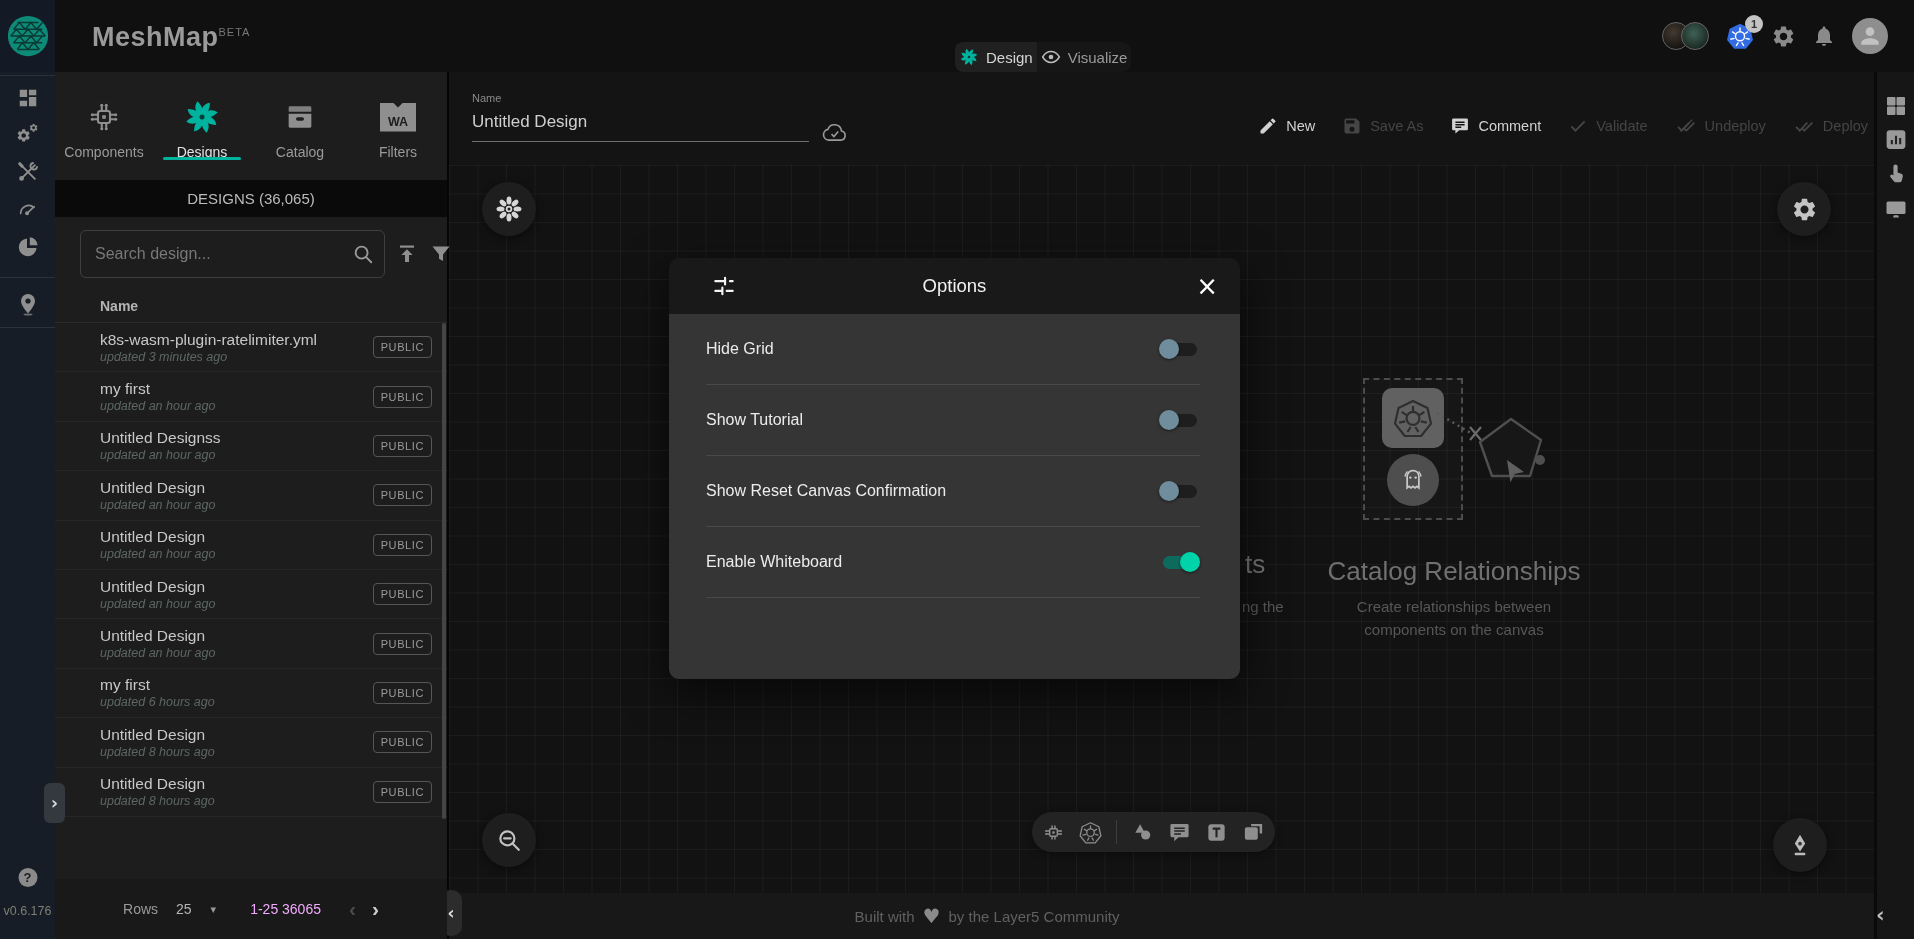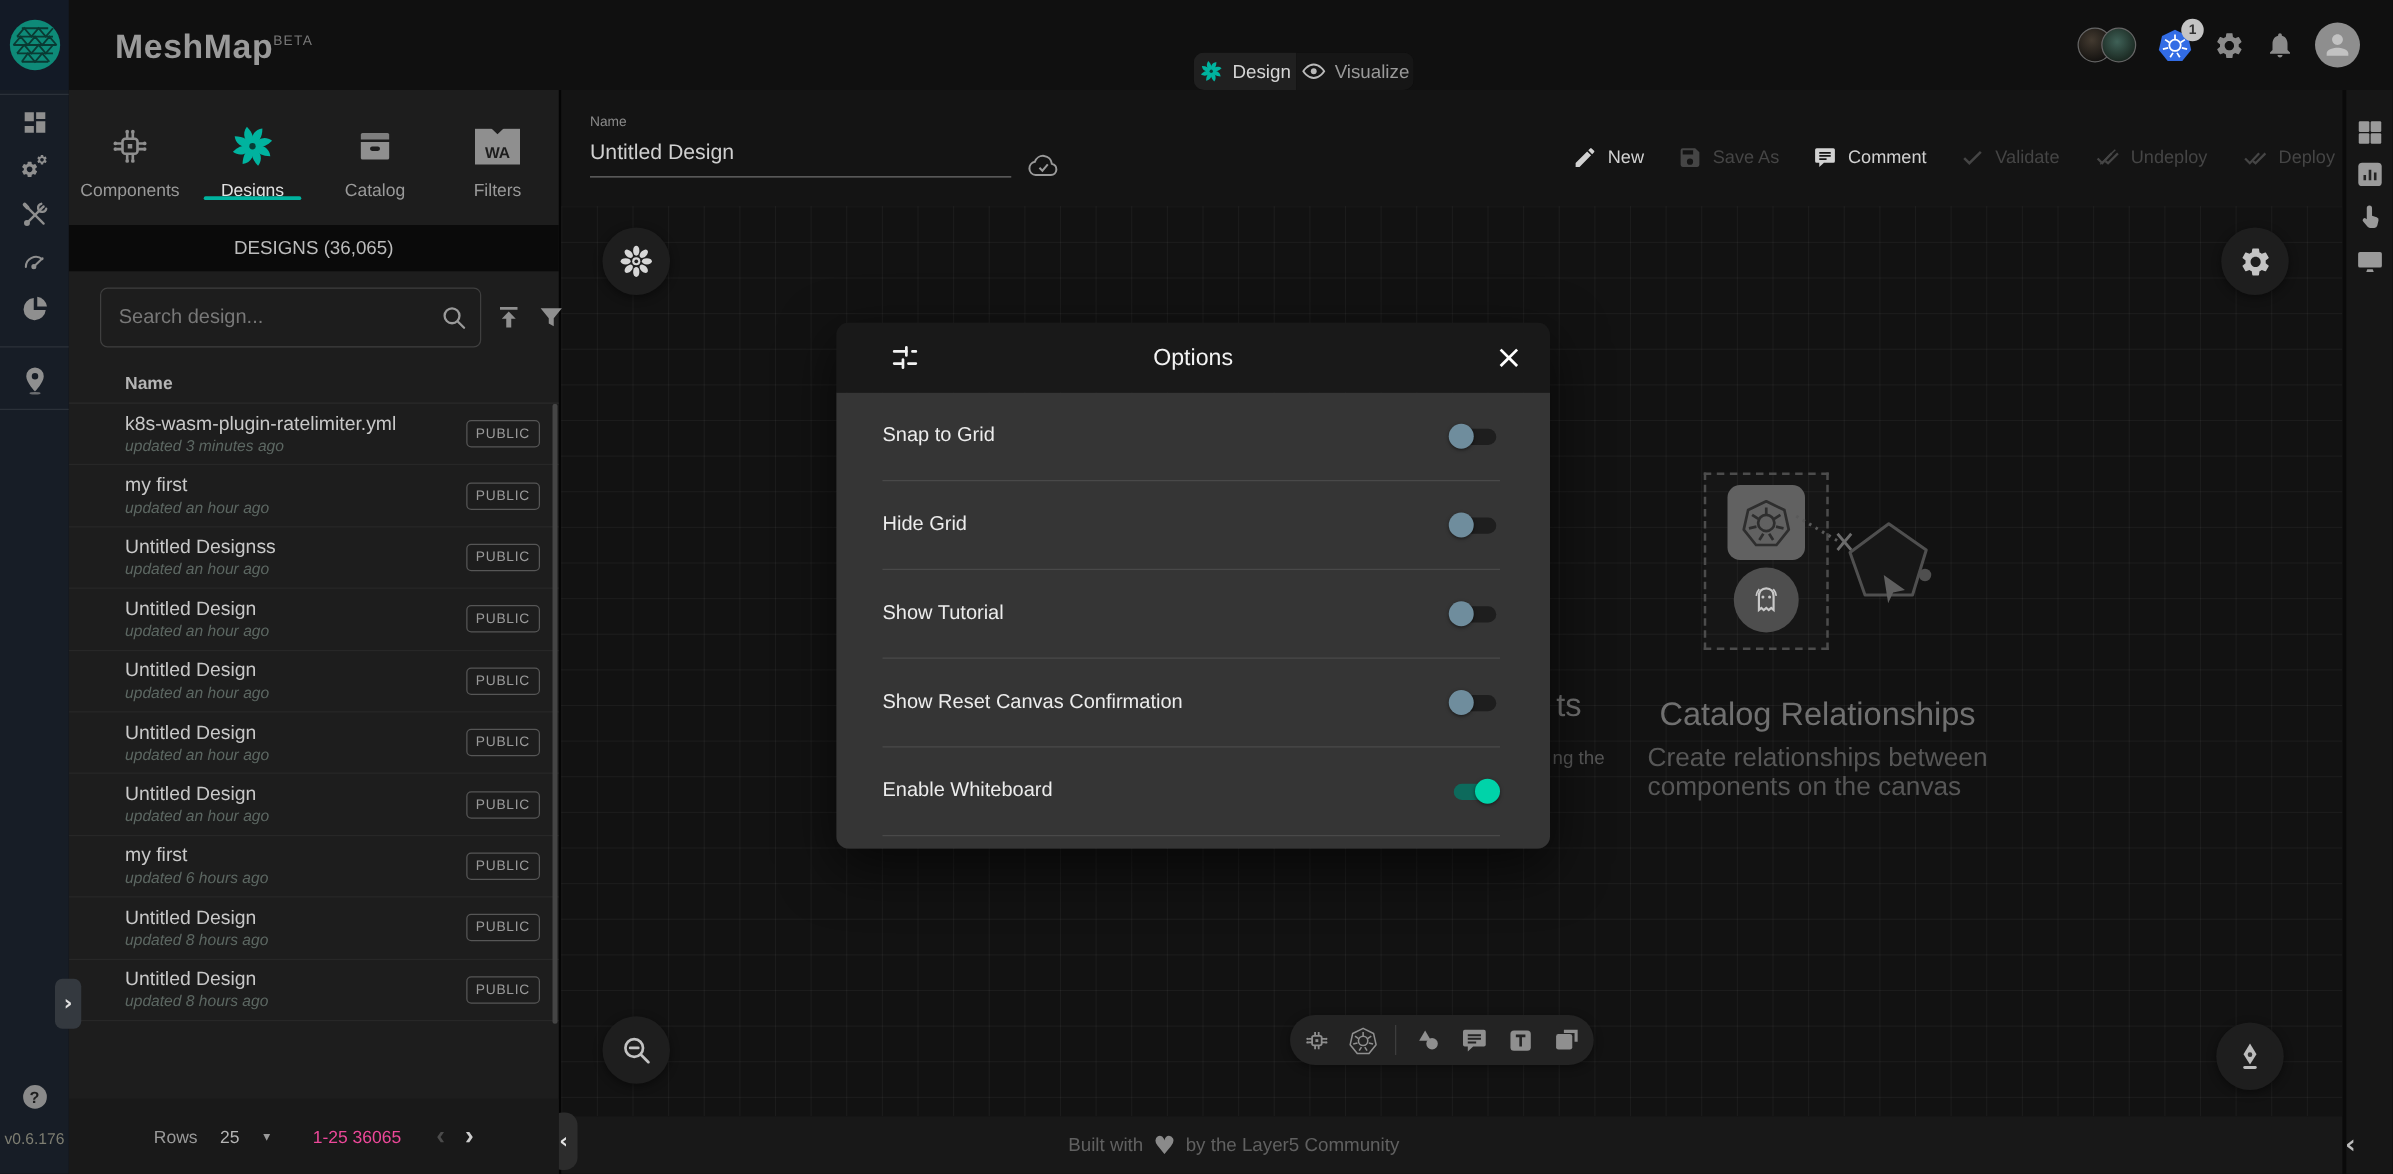--- a/index.html
+++ b/index.html
@@ -73,21 +73,21 @@
   .drow-upd{font-size:12.5px;font-style:italic;color:#5c6762;line-height:16px}
   .pub{margin-left:auto;border:1px solid #565656;border-radius:4px;color:#9a9a9a;
     font-size:11px;letter-spacing:.6px;padding:4px 7px}
   .chip-clip{position:absolute;left:29px;top:39px;width:20px;height:10px;overflow:hidden}
   .chip-clip .chip{width:19px;height:19px;border-radius:50%;background:radial-gradient(circle at 40% 35%,#4a85f0,#2a5cc4)}
   .scroll-thumb{position:absolute;right:1px;top:0;width:4px;height:496px;background:#454545;border-radius:2px}
   .pager{position:absolute;left:0;bottom:0;width:392px;height:60px;background:#191919;
     display:flex;align-items:center;justify-content:center;font-size:14px;color:#9a9a9a}
   .pager .rp{margin-left:18px;display:flex;align-items:center;gap:19px;cursor:pointer;color:#b5b5b5}
   .pager .caret{font-size:11px;color:#9a9a9a}
-  .pager .range{margin-left:34px;color:#ec4899}
+  .pager .range{margin-left:34px;color:#f0abfc}
   .pg-prev{margin-left:28px;font-size:21px;color:#4b4b4b;font-weight:bold}
   .pg-next{margin-left:16px;font-size:21px;color:#cdcdcd;font-weight:bold;cursor:pointer}
 
   
   .main{position:absolute;left:447px;top:72px;width:1427px;height:867px;border-left:2px solid #050505}
   .canvas-toolbar{position:relative;height:93px;background:#141414}
   .name-field{position:absolute;left:23px;top:20px;width:337px}
   .name-field label{display:block;font-size:11px;color:#8a8a8a;margin-bottom:4px}
   .name-field input{width:100%;background:transparent;border:none;outline:none;border-bottom:1px solid #6f6f6f;
     font-size:17px;color:#cfcfcf;padding:4px 0 9px;font-family:inherit}
@@ -108,21 +108,21 @@
   .dock-ic{cursor:pointer;display:flex}
   .dashed-box{position:absolute;left:914px;top:213px;width:100px;height:142px;
     border:2px dashed #4c4c4c;background:rgba(255,255,255,.02)}
   .k8s-square{position:absolute;left:17px;top:8px;width:62px;height:60px;border-radius:10px;
     background:#616161;display:flex;align-items:center;justify-content:center;color:#2e2e2e}
   .squid-circle{position:absolute;left:22px;top:74px;width:52px;height:52px;border-radius:50%;
     background:#4e4e4e;display:flex;align-items:center;justify-content:center}
   .cr-title{position:absolute;left:1005px;top:391px;transform:translateX(-50%);
     font-size:26px;color:#707070;white-space:nowrap}
   .cr-sub{position:absolute;left:1005px;top:430px;transform:translateX(-50%);
-    font-size:21px;color:#575757;text-align:left;line-height:23px;white-space:nowrap}
+    font-size:15px;color:#575757;text-align:center;line-height:23px;white-space:nowrap}
   .frag-top{position:absolute;left:796px;top:384px;font-size:26px;color:#707070}
   .frag-bottom{position:absolute;left:793px;top:433px;font-size:15px;color:#575757}
   .canvas-footer{position:relative;height:46px;background:#181818}
   .footer-text{position:absolute;left:538px;top:50%;transform:translate(-50%,-50%);
     display:flex;align-items:center;gap:8px;font-size:15px;color:#606060;white-space:nowrap}
   .footer-heart{font-size:20px;color:#8a8a8a}
   .footer-tab-left{position:absolute;left:-9px;top:-3px;width:22px;height:46px;background:#2c2c2c;
     border-radius:10px;display:flex;align-items:center;justify-content:center;color:#e3e3e3;
     font-size:17px;font-weight:bold;cursor:pointer}
 
@@ -683,27 +683,20 @@
       <svg width="26" height="26" viewBox="0 0 24 24" fill="none" stroke="#f2f2f2" stroke-width="2" stroke-linecap="round">
         <path d="M4 7.5h9M17.5 7.5H20M4 16.5h6M14.5 16.5H20"></path>
           <path d="M13 4.5v6M10.5 13.5v6"></path>
       </svg>
     </span>
     <span class="modal-title">Options</span>
     <span class="modal-close glyph">×</span>
   </div>
   <div class="modal-body">
     <div class="opt-row">
-      <span class="opt-label">Snap to Grid</span>
-      <span class="switch">
-          <span class="track"></span>
-          <span class="thumb"></span>
-        </span>
-    </div>
-    <div class="opt-row">
       <span class="opt-label">Hide Grid</span>
       <span class="switch">
           <span class="track"></span>
           <span class="thumb"></span>
         </span>
     </div>
     <div class="opt-row">
       <span class="opt-label">Show Tutorial</span>
       <span class="switch">
           <span class="track"></span>

